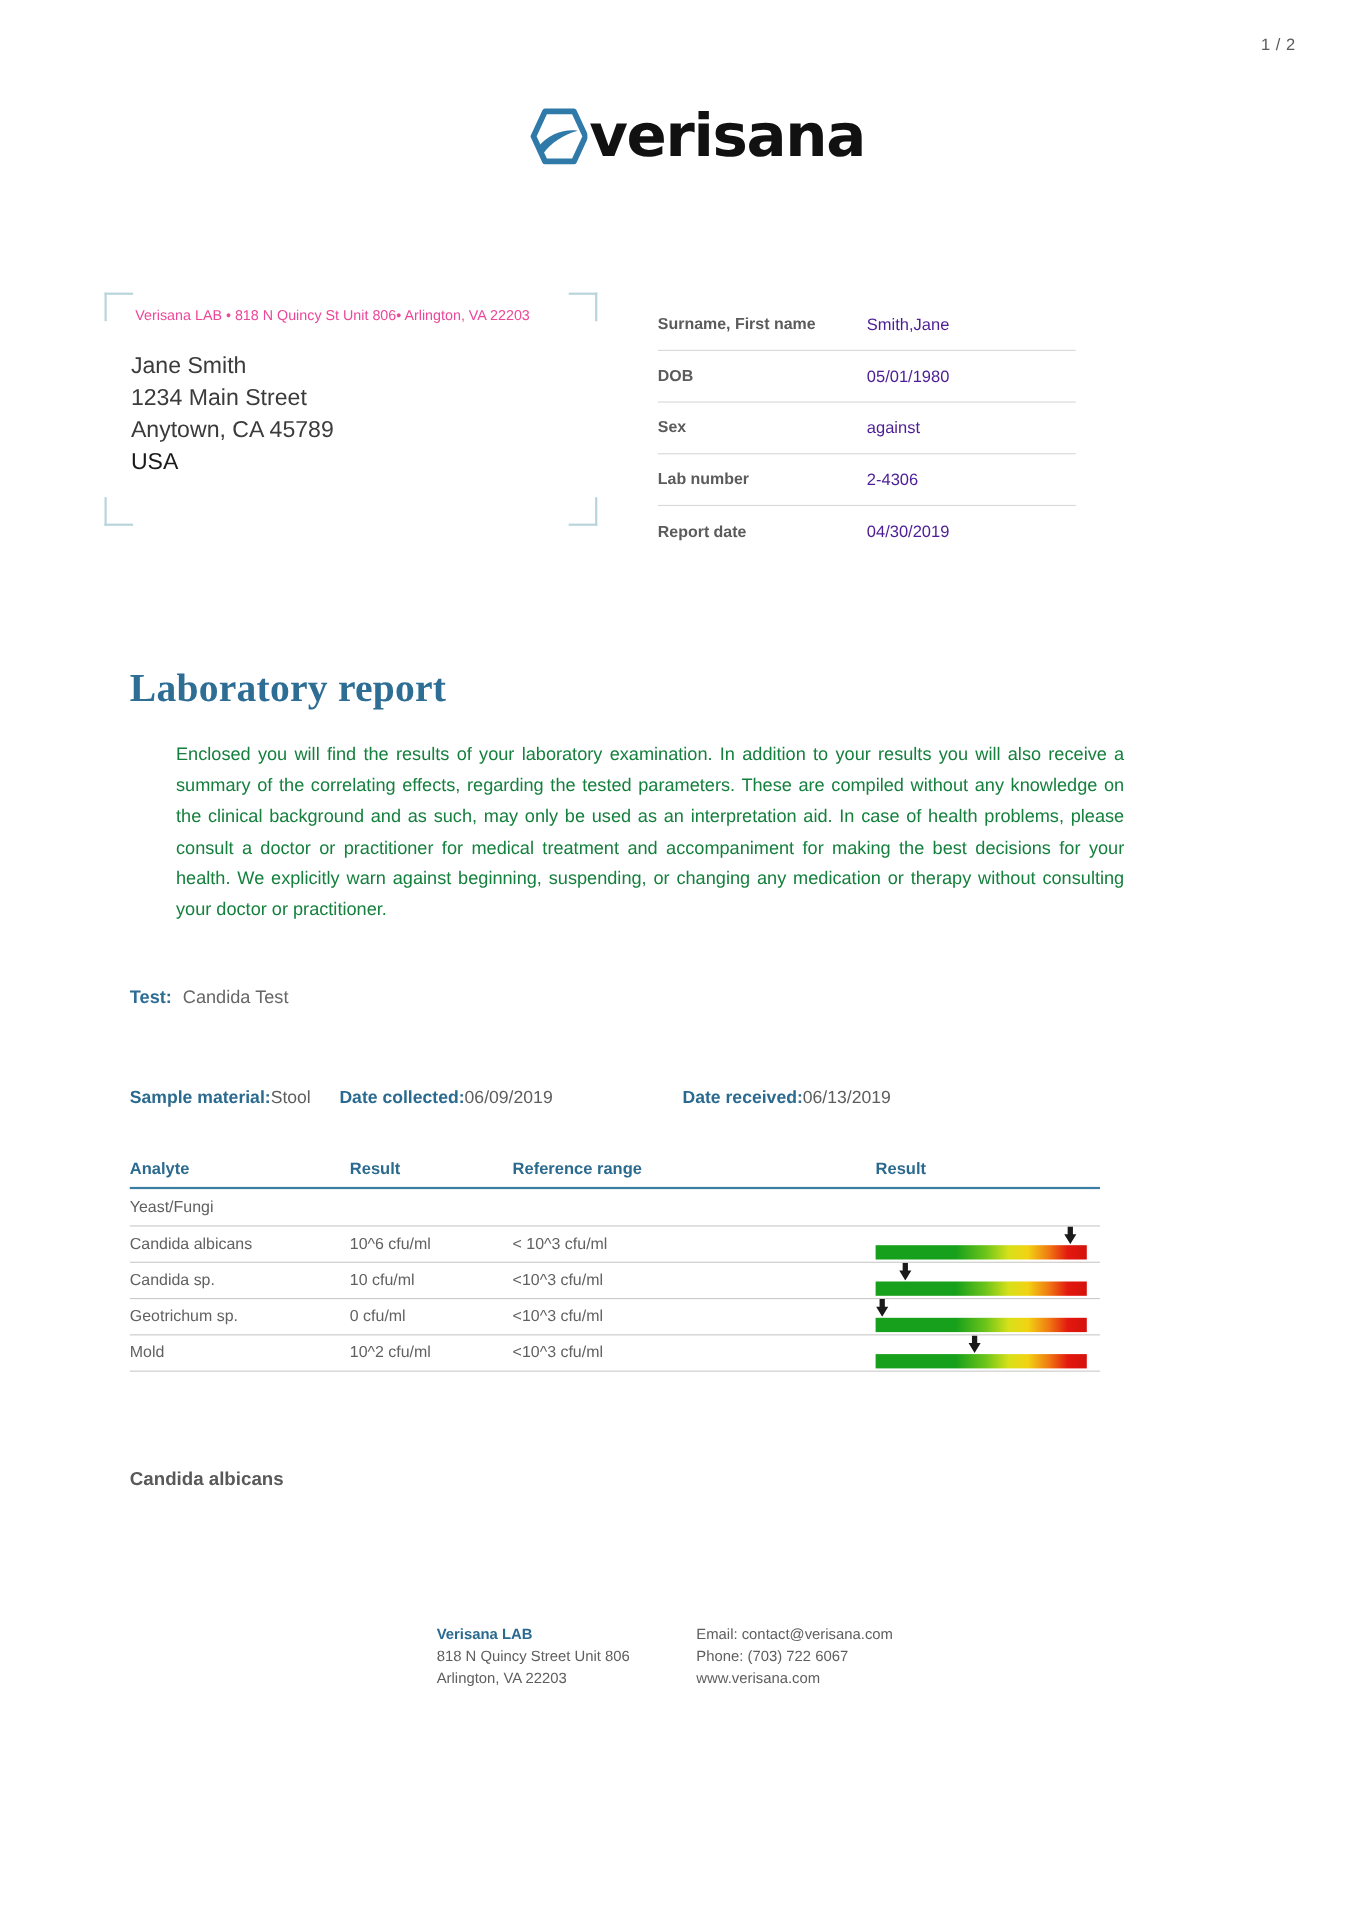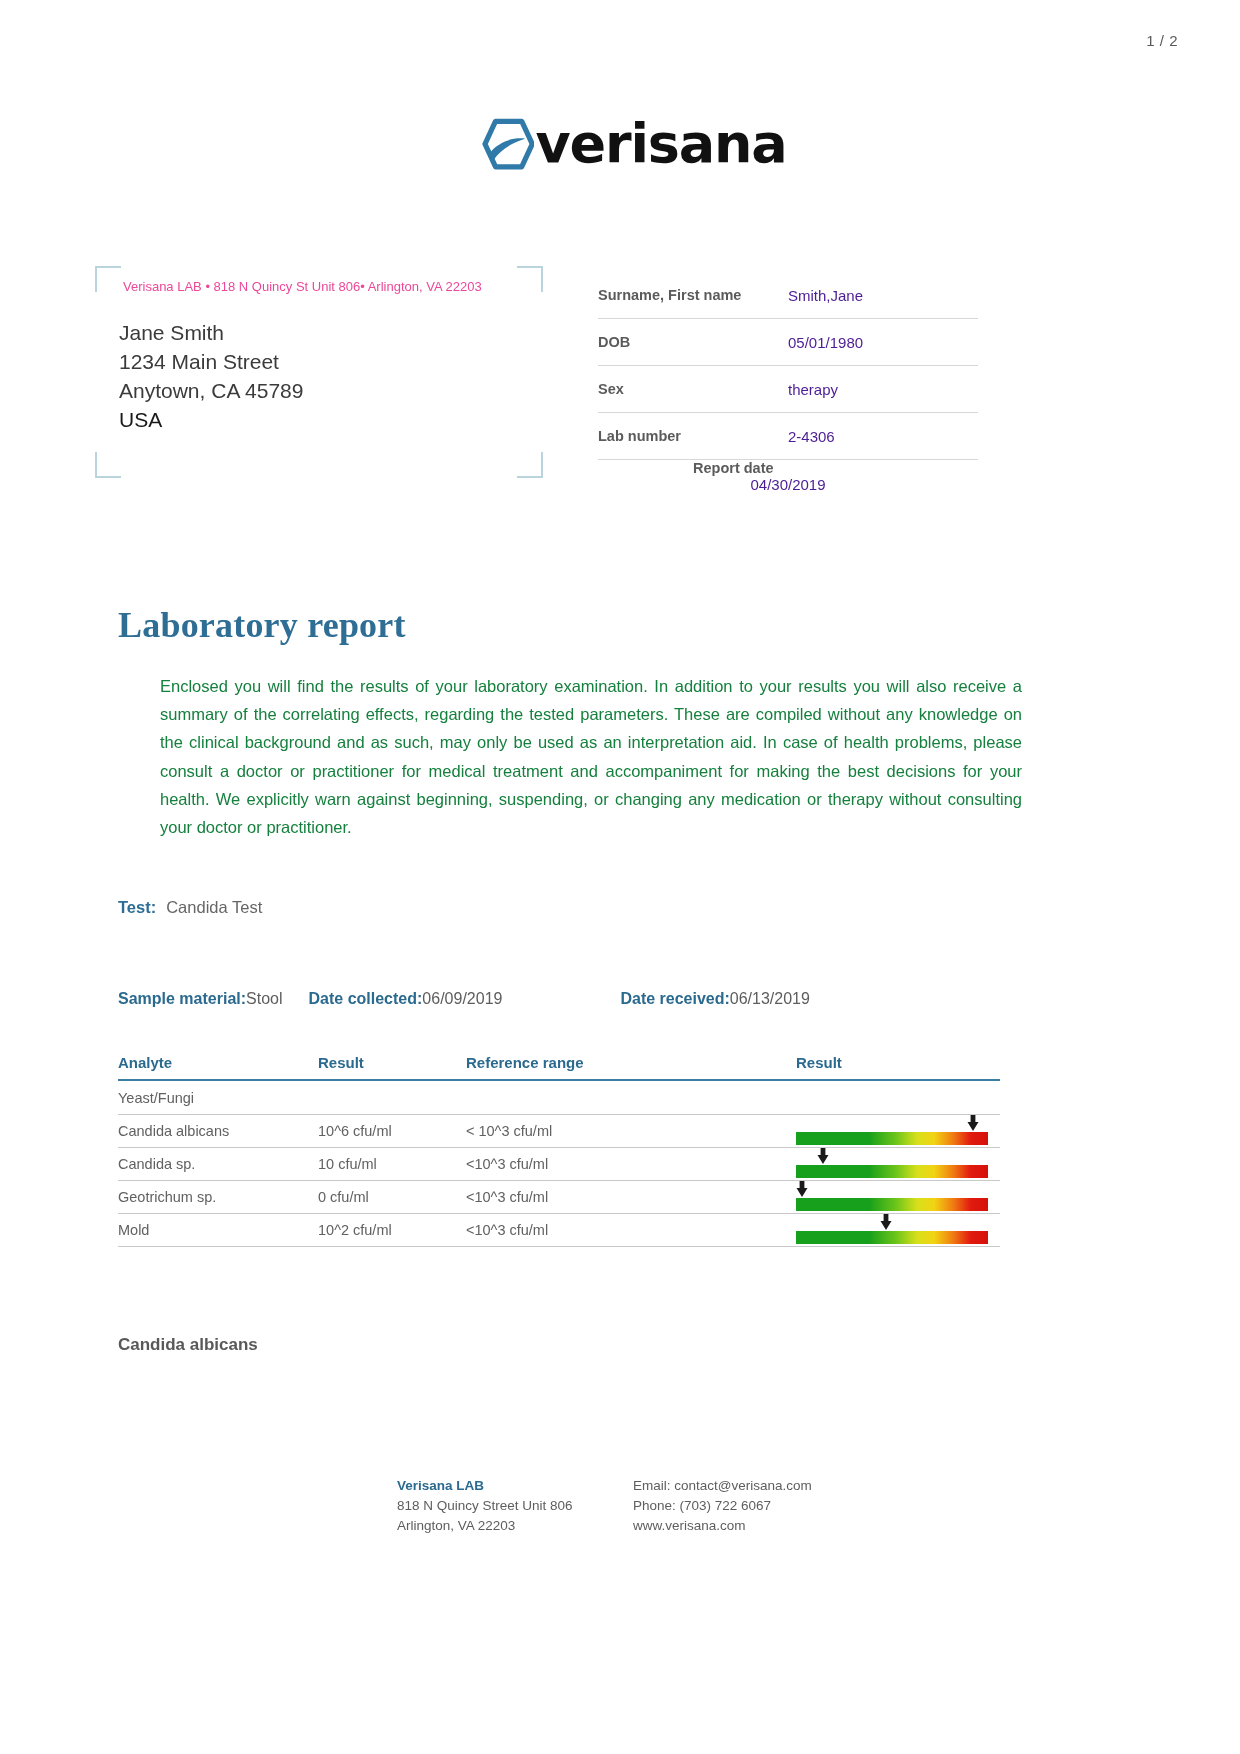--- a/index.html
+++ b/index.html
@@ -17,21 +17,21 @@
     position: absolute;
     top: 32px; right: 62px;
     font-size: 15px;
     color: #5a5a5a;
     letter-spacing: .5px;
   }
 
   
   .logo-wrap {
     position: absolute;
-    top: 116px; left: 0; width: 100%;
+    top: 96px; left: 0; width: 100%;
     display: flex; justify-content: center; align-items: center;
     gap: 2px;
     padding-left: 24px;
   }
   .logo-mark { width: 56px; height: 56px; display: block; }
   .logo-text {
     font-size: 54px;
     font-weight: bold;
     letter-spacing: -1.2px;
     color: #111;
@@ -72,21 +72,21 @@
     position: absolute;
     left: 598px; top: 272px;
     width: 380px;
   }
   .pat-row {
     display: flex;
     align-items: center;
     height: 47px;
     border-bottom: 1px solid #d8d8d8;
   }
-  .pat-row:last-child { border-bottom: none; flex-direction: column; }
+  .pat-row:last-child { border-bottom: none; }
   .pat-key {
     width: 190px;
     font-size: 14.5px;
     font-weight: bold;
     color: #5b5b5b;
   }
   .pat-val {
     font-size: 15px;
     color: #4c1d95;
   }
@@ -238,21 +238,21 @@
   <div class="pat-row">
     <span class="pat-key">Surname, First name</span>
     <span class="pat-val">Smith,Jane</span>
   </div>
   <div class="pat-row">
     <span class="pat-key">DOB</span>
     <span class="pat-val">05/01/1980</span>
   </div>
   <div class="pat-row">
     <span class="pat-key">Sex</span>
-    <span class="pat-val">therapy</span>
+    <span class="pat-val">against</span>
   </div>
   <div class="pat-row">
     <span class="pat-key">Lab number</span>
     <span class="pat-val">2-4306</span>
   </div>
   <div class="pat-row">
     <span class="pat-key">Report date</span>
     <span class="pat-val">04/30/2019</span>
   </div>
 </div>

